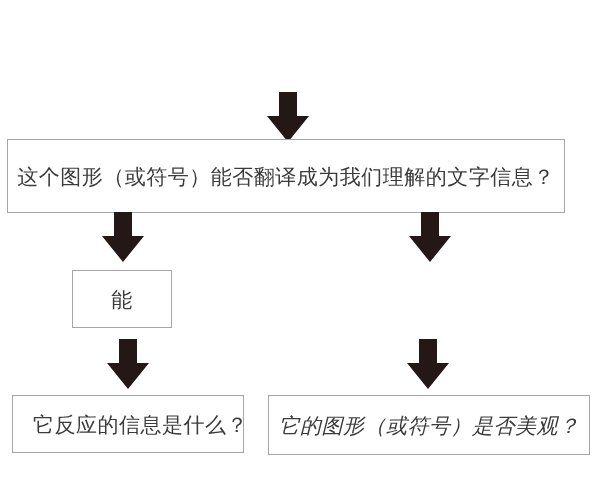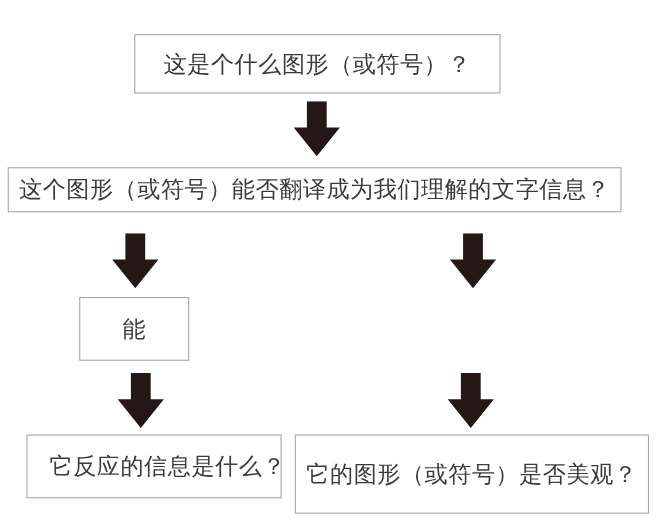--- a/index.html
+++ b/index.html
@@ -30,40 +30,37 @@
     white-space: nowrap;
     text-align: center;
   }
   .arrow {
     position: absolute;
     width: 42px;
     height: 50px;
   }
   
   .n-q1        { left: 122px; top: 31px;  width: 333px; height: 54px; }
-  .n-q2        { left: 7px;   top: 152px; width: 558px; height: 41px; }
+  .n-q2        { left: 7px;   top: 139px; width: 558px; height: 74px; }
   .n-yes       { left: 72px;  top: 270px; width: 100px; height: 58px; }
   .n-notyet    { left: 372px; top: 270px; width: 111px; height: 58px; }
-  .n-info      { left: 24px;   top: 395px; width: 232px; height: 58px; padding-left: 25px; }
-  .n-aesthetic { left: 268px; top: 395px; width: 322px; height: 72px; }
+  .n-info      { left: 12px;   top: 395px; width: 232px; height: 58px; padding-left: 25px; }
+  .n-aesthetic { left: 268px; top: 395px; width: 322px; height: 60px; font-style: italic; }
   
   .a-1 { left: 267px; top: 92px;  }
   .a-2 { left: 102px; top: 212px; }
   .a-3 { left: 409px; top: 212px; }
   .a-4 { left: 107px; top: 339px; }
   .a-5 { left: 407px; top: 339px; }
 </style>
 </head>
 <body>
 
 <div class="canvas">
 
-  <div class="node n-q1">
-    <span>这是个什么图形（或符号）？</span>
-  </div>
 
   <svg class="arrow a-1" viewBox="0 0 42 50" aria-hidden="true">
     <polygon points="12,0 30,0 30,24 42,24 21,50 0,24 12,24" fill="#231815"></polygon>
   </svg>
 
   <div class="node n-q2">
     <span>这个图形（或符号）能否翻译成为我们理解的文字信息？</span>
   </div>
 
   <svg class="arrow a-2" viewBox="0 0 42 50" aria-hidden="true">

